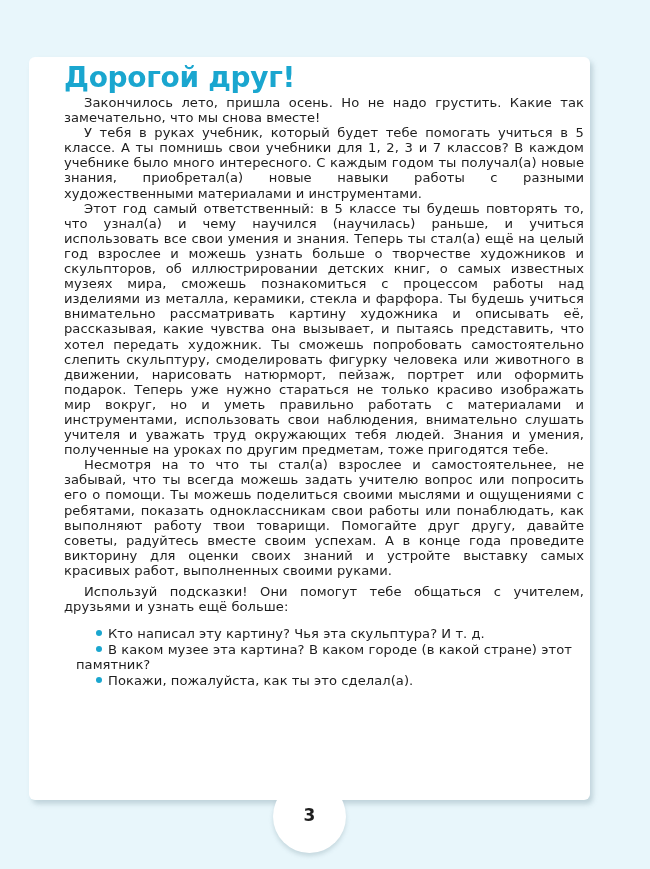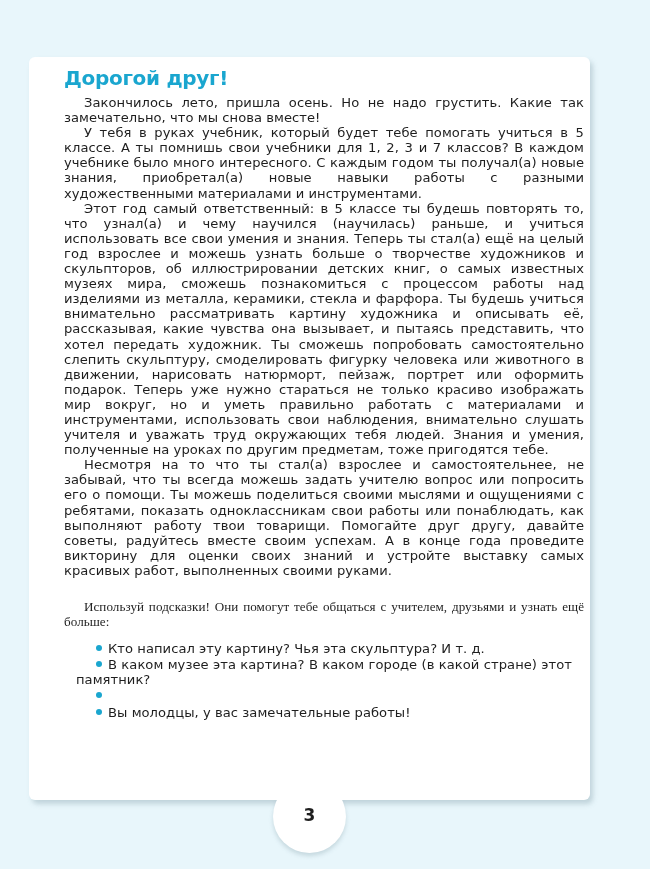--- a/index.html
+++ b/index.html
@@ -31,33 +31,32 @@
     width: 520px;
     color: #1e1e1e;
     font-size: 13.1px;
     line-height: 15.1px;
     letter-spacing: 0.05px;
   }
   .title {
     margin: 0 0 3px 0;
     font-family: "DejaVu Sans", sans-serif;
     font-weight: bold;
-    font-size: 20px;
+    font-size: 28px;
     line-height: 28px;
     color: #1aa6cf;
     letter-spacing: -0.3px;
   }
   .para {
     margin: 0;
     text-indent: 20px;
     text-align: justify;
   }
   .para.gap {
-    margin-top: 21px;
-    font-family: Liberation Serif, serif;
+    margin-top: 6px;
   }
   .bullets {
     list-style: none;
     margin: 12px;
     padding: 0;
   }
   .bullet {
     margin: 0 0 1px 0;
     text-indent: 20px;
     text-align: justify;
@@ -105,20 +104,19 @@
   <p class="para">Закончилось лето, пришла осень. Но не надо грустить. Какие так замечательно, что мы снова вместе!</p>
   <p class="para">У тебя в руках учебник, который будет тебе помогать учиться в 5 классе. А ты помнишь свои учебники для 1, 2, 3 и 7 классов? В каждом учебнике было много интересного. С каждым годом ты получал(а) новые знания, приобретал(а) новые навыки работы с разными художественными материалами и инструментами.</p>
   <p class="para">Этот год самый ответственный: в 5 классе ты будешь повторять то, что узнал(а) и чему научился (научилась) раньше, и учиться использовать все свои умения и знания. Теперь ты стал(а) ещё на целый год взрослее и можешь узнать больше о творчестве художников и скульпторов, об иллюстрировании детских книг, о самых известных музеях мира, сможешь познакомиться с процессом работы над изделиями из металла, керамики, стекла и фарфора. Ты будешь учиться внимательно рассматривать картину художника и описывать её, рассказывая, какие чувства она вызывает, и пытаясь представить, что хотел передать художник. Ты сможешь попробовать самостоятельно слепить скульптуру, смоделировать фигурку человека или животного в движении, нарисовать натюрморт, пейзаж, портрет или оформить подарок. Теперь уже нужно стараться не только красиво изображать мир вокруг, но и уметь правильно работать с материалами и инструментами, использовать свои наблюдения, внимательно слушать учителя и уважать труд окружающих тебя людей. Знания и умения, полученные на уроках по другим предметам, тоже пригодятся тебе.</p>
   <p class="para">Несмотря на то что ты стал(а) взрослее и самостоятельнее, не забывай, что ты всегда можешь задать учителю вопрос или попросить его о помощи. Ты можешь поделиться своими мыслями и ощущениями с ребятами, показать одноклассникам свои работы или понаблюдать, как выполняют работу твои товарищи. Помогайте друг другу, давайте советы, радуйтесь вместе своим успехам. А в конце года проведите викторину для оценки своих знаний и устройте выставку самых красивых работ, выполненных своими руками.</p>
 
   <p class="para gap">Используй подсказки! Они помогут тебе общаться с учителем, друзьями и узнать ещё больше:</p>
 
   <ul class="bullets">
     <li class="bullet"><span class="dot"></span><span>Кто написал эту картину? Чья эта скульптура? И т. д.</span></li>
     <li class="bullet"><span class="dot"></span><span>В каком музее эта картина? В каком городе (в какой стране) этот памятник?</span></li>
-    <li class="bullet"><span class="dot"></span></li>
-    <li class="bullet"><span class="dot"></span><span>Вы молодцы, у вас замечательные работы!</span></li>
+    <li class="bullet"><span class="dot"></span><span>Покажи, пожалуйста, как ты это сделал(а).</span></li>
   </ul>
 </div>
 
 <div class="page-num">
   <span>3</span>
 </div>
 
 </body></html>

